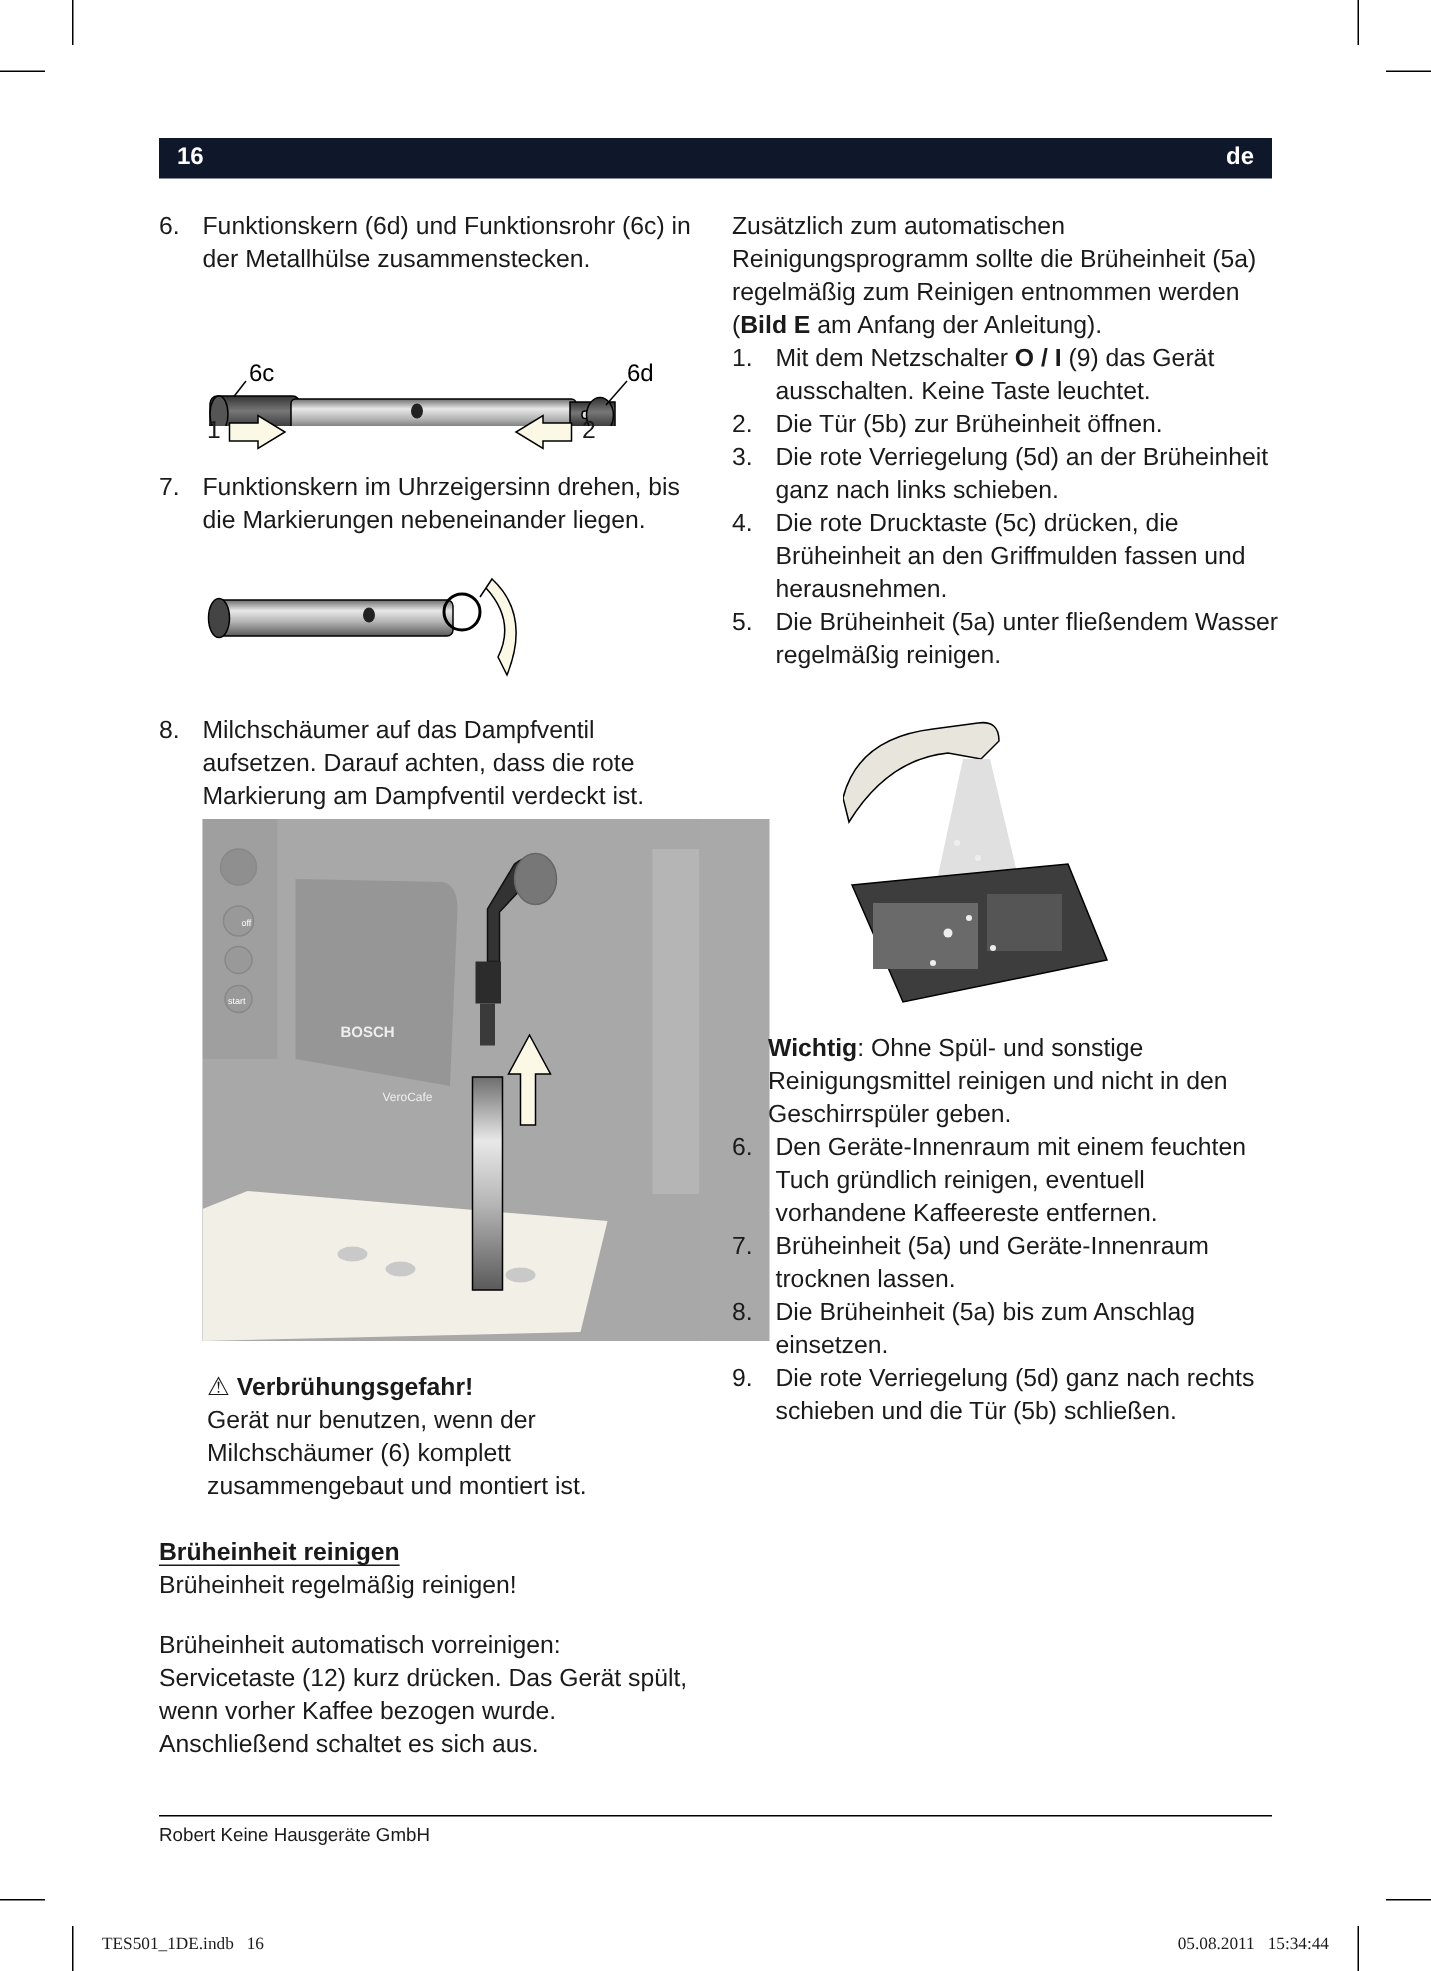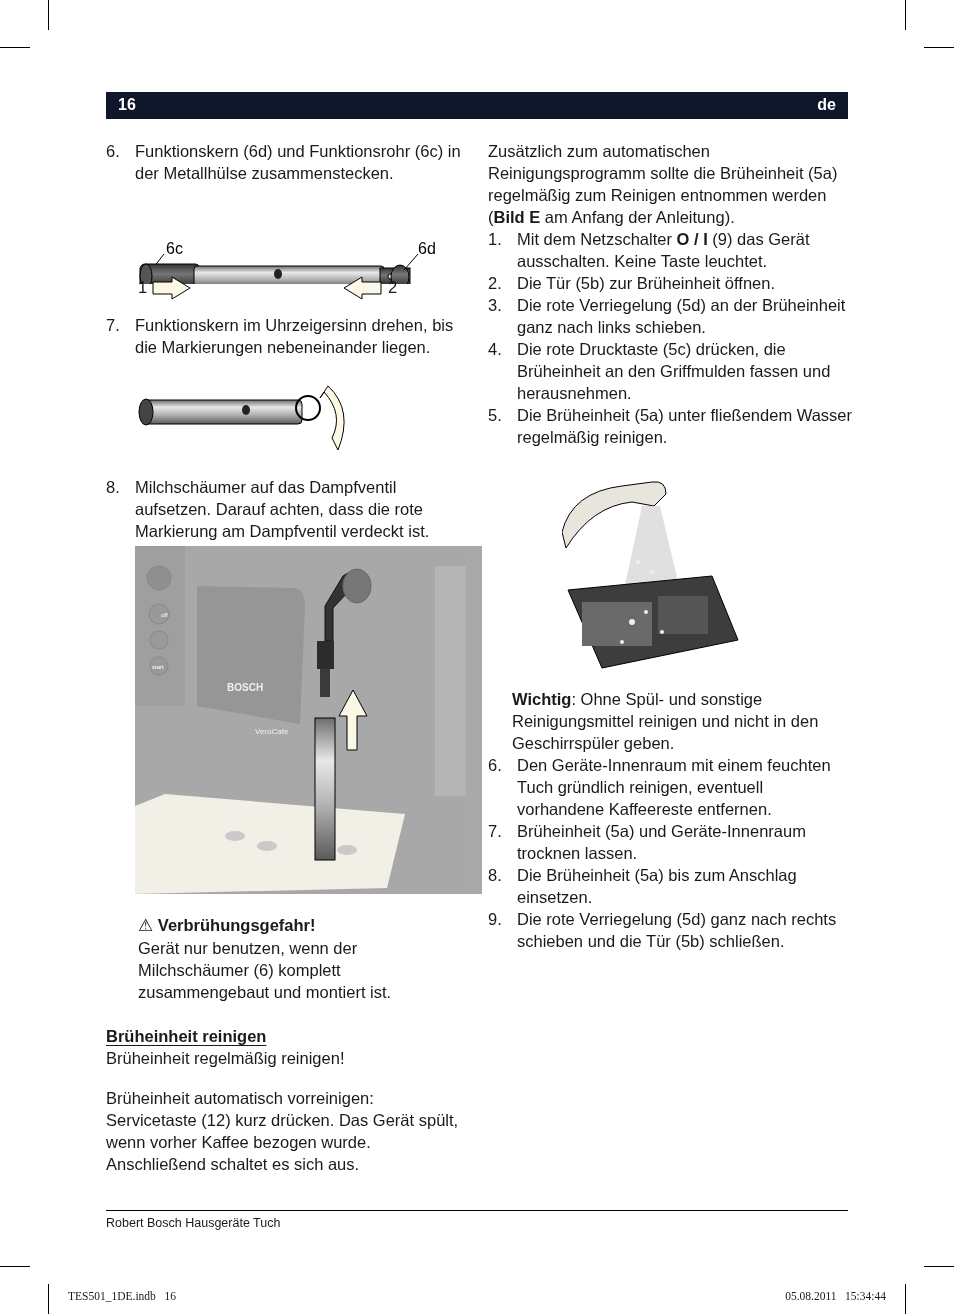--- a/index.html
+++ b/index.html
@@ -95,21 +95,21 @@
       <ellipse cx="140" cy="52" rx="4" ry="5" fill="#222"></ellipse>
       <circle cx="202" cy="50" r="12" fill="none" stroke="#000" stroke-width="2"></circle>
       <path d="M222 28 Q248 52 232 92 L226 80 Q238 56 218 34 L214 40 Z" fill="#fbf8e6" stroke="#000"></path>
     </svg>
   </div>
 
   <div class="step" style="margin-top:16px;">
     <span class="num">8.</span>
     <span>Milchschäumer auf das Dampfventil aufsetzen. Darauf achten, dass die rote Markierung am Dampfventil verdeckt ist.</span>
   </div>
-  <div class="fig" style="margin-left:29px;margin-top:4px;width:347px;height:348px;background:#a9a9a9;overflow:hidden;">
+  <div class="fig" style="margin-left:29px;margin-top:4px;width:378px;height:348px;background:#a9a9a9;overflow:hidden;">
     <svg width="331" height="348" viewBox="0 0 331 348">
       <rect x="0" y="0" width="331" height="348" fill="#a8a8a8"></rect>
       <rect x="0" y="0" width="50" height="160" fill="#9f9f9f"></rect>
       <circle cx="24" cy="32" r="12" fill="#8f8f8f" stroke="#888"></circle>
       <circle cx="24" cy="68" r="10" fill="#999" stroke="#888"></circle>
       <text x="26" y="71" font-size="6" fill="#fff">off</text>
       <circle cx="24" cy="94" r="9" fill="#999" stroke="#888"></circle>
       <circle cx="24" cy="120" r="9" fill="#999" stroke="#888"></circle>
       <text x="17" y="123" font-size="6" fill="#fff">start</text>
       <path d="M62 40 L160 42 Q170 44 170 60 L165 178 L62 160 Z" fill="#969696"></path>
@@ -193,15 +193,15 @@
   </div>
   <div class="step">
     <span class="num">8.</span><span>Die Brüheinheit (5a) bis zum Anschlag einsetzen.</span>
   </div>
   <div class="step">
     <span class="num">9.</span><span>Die rote Verriegelung (5d) ganz nach rechts schieben und die Tür (5b) schließen.</span>
   </div>
 </div>
 
 <div class="footer-rule"></div>
-<div class="footer-text">Robert Bosch Hausgeräte Tuch</div>
+<div class="footer-text">Robert Keine Hausgeräte GmbH</div>
 <div class="slug" style="left:68px;white-space:pre;font-family:Liberation Serif, serif;">TES501_1DE.indb   16</div>
 <div class="slug" style="right:68px;white-space:pre;">05.08.2011   15:34:44</div>
 
 </body></html>

